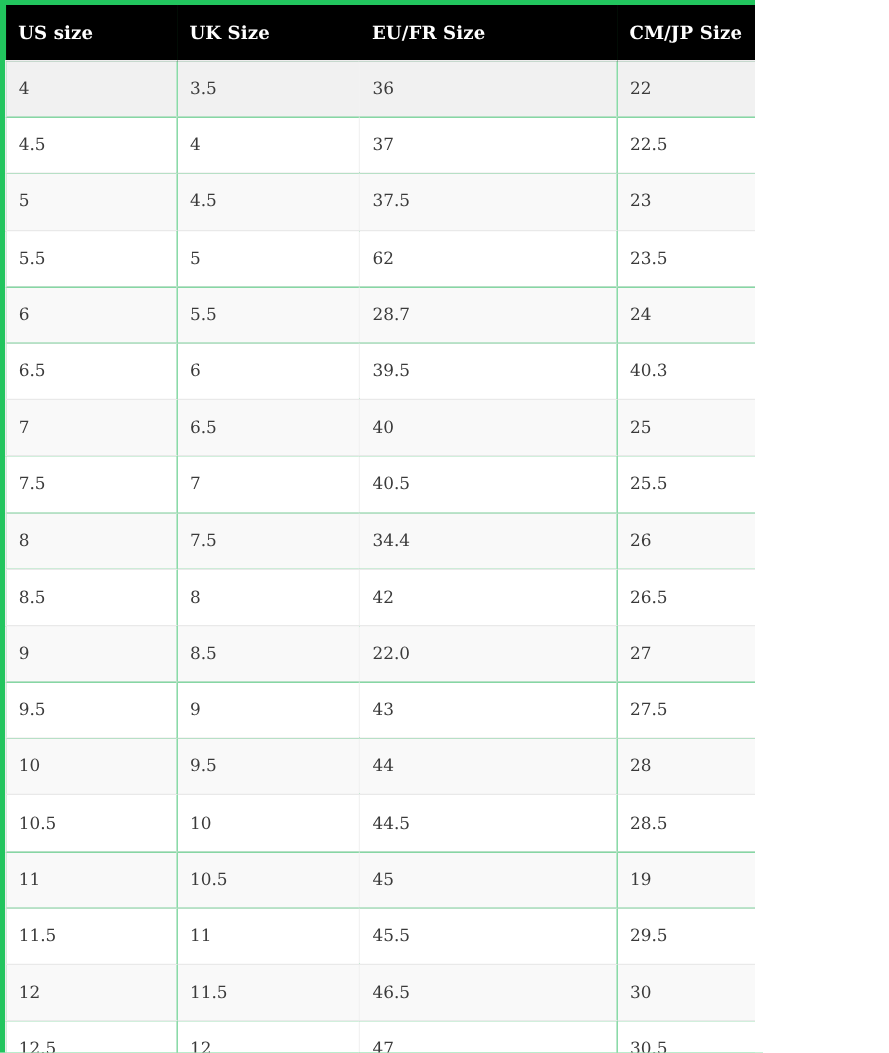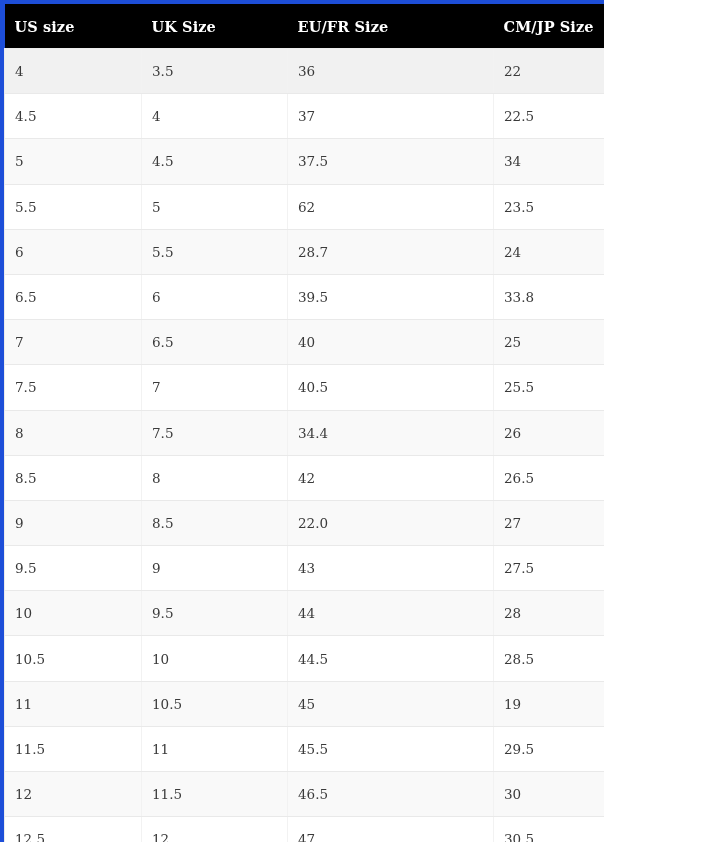--- a/index.html
+++ b/index.html
@@ -12,21 +12,21 @@
     height: 842px;
     overflow: hidden;
     font-family: "DejaVu Serif", "Liberation Serif", serif;
     -webkit-font-smoothing: antialiased;
   }
 
   #size-chart-wrap {
     position: relative;
     width: 604px;
     height: 842px;
-    background: #1d4ed8;
+    background: #22c55e;
     box-sizing: border-box;
     padding: 4px 8px 0 4px;
     overflow: hidden;
   }
 
   table.size-table {
     width: 699px;
     border-collapse: collapse;
     border-spacing: 0;
     table-layout: fixed;
@@ -121,39 +121,39 @@
         <tr>
           <td>4.5</td>
           <td>4</td>
           <td>37</td>
           <td>22.5</td>
         </tr>
         <tr>
           <td>5</td>
           <td>4.5</td>
           <td>37.5</td>
-          <td>34</td>
+          <td>23</td>
         </tr>
         <tr>
           <td>5.5</td>
           <td>5</td>
           <td>62</td>
           <td>23.5</td>
         </tr>
         <tr>
           <td>6</td>
           <td>5.5</td>
           <td>28.7</td>
           <td>24</td>
         </tr>
         <tr>
           <td>6.5</td>
           <td>6</td>
           <td>39.5</td>
-          <td>33.8</td>
+          <td>40.3</td>
         </tr>
         <tr>
           <td>7</td>
           <td>6.5</td>
           <td>40</td>
           <td>25</td>
         </tr>
         <tr>
           <td>7.5</td>
           <td>7</td>

